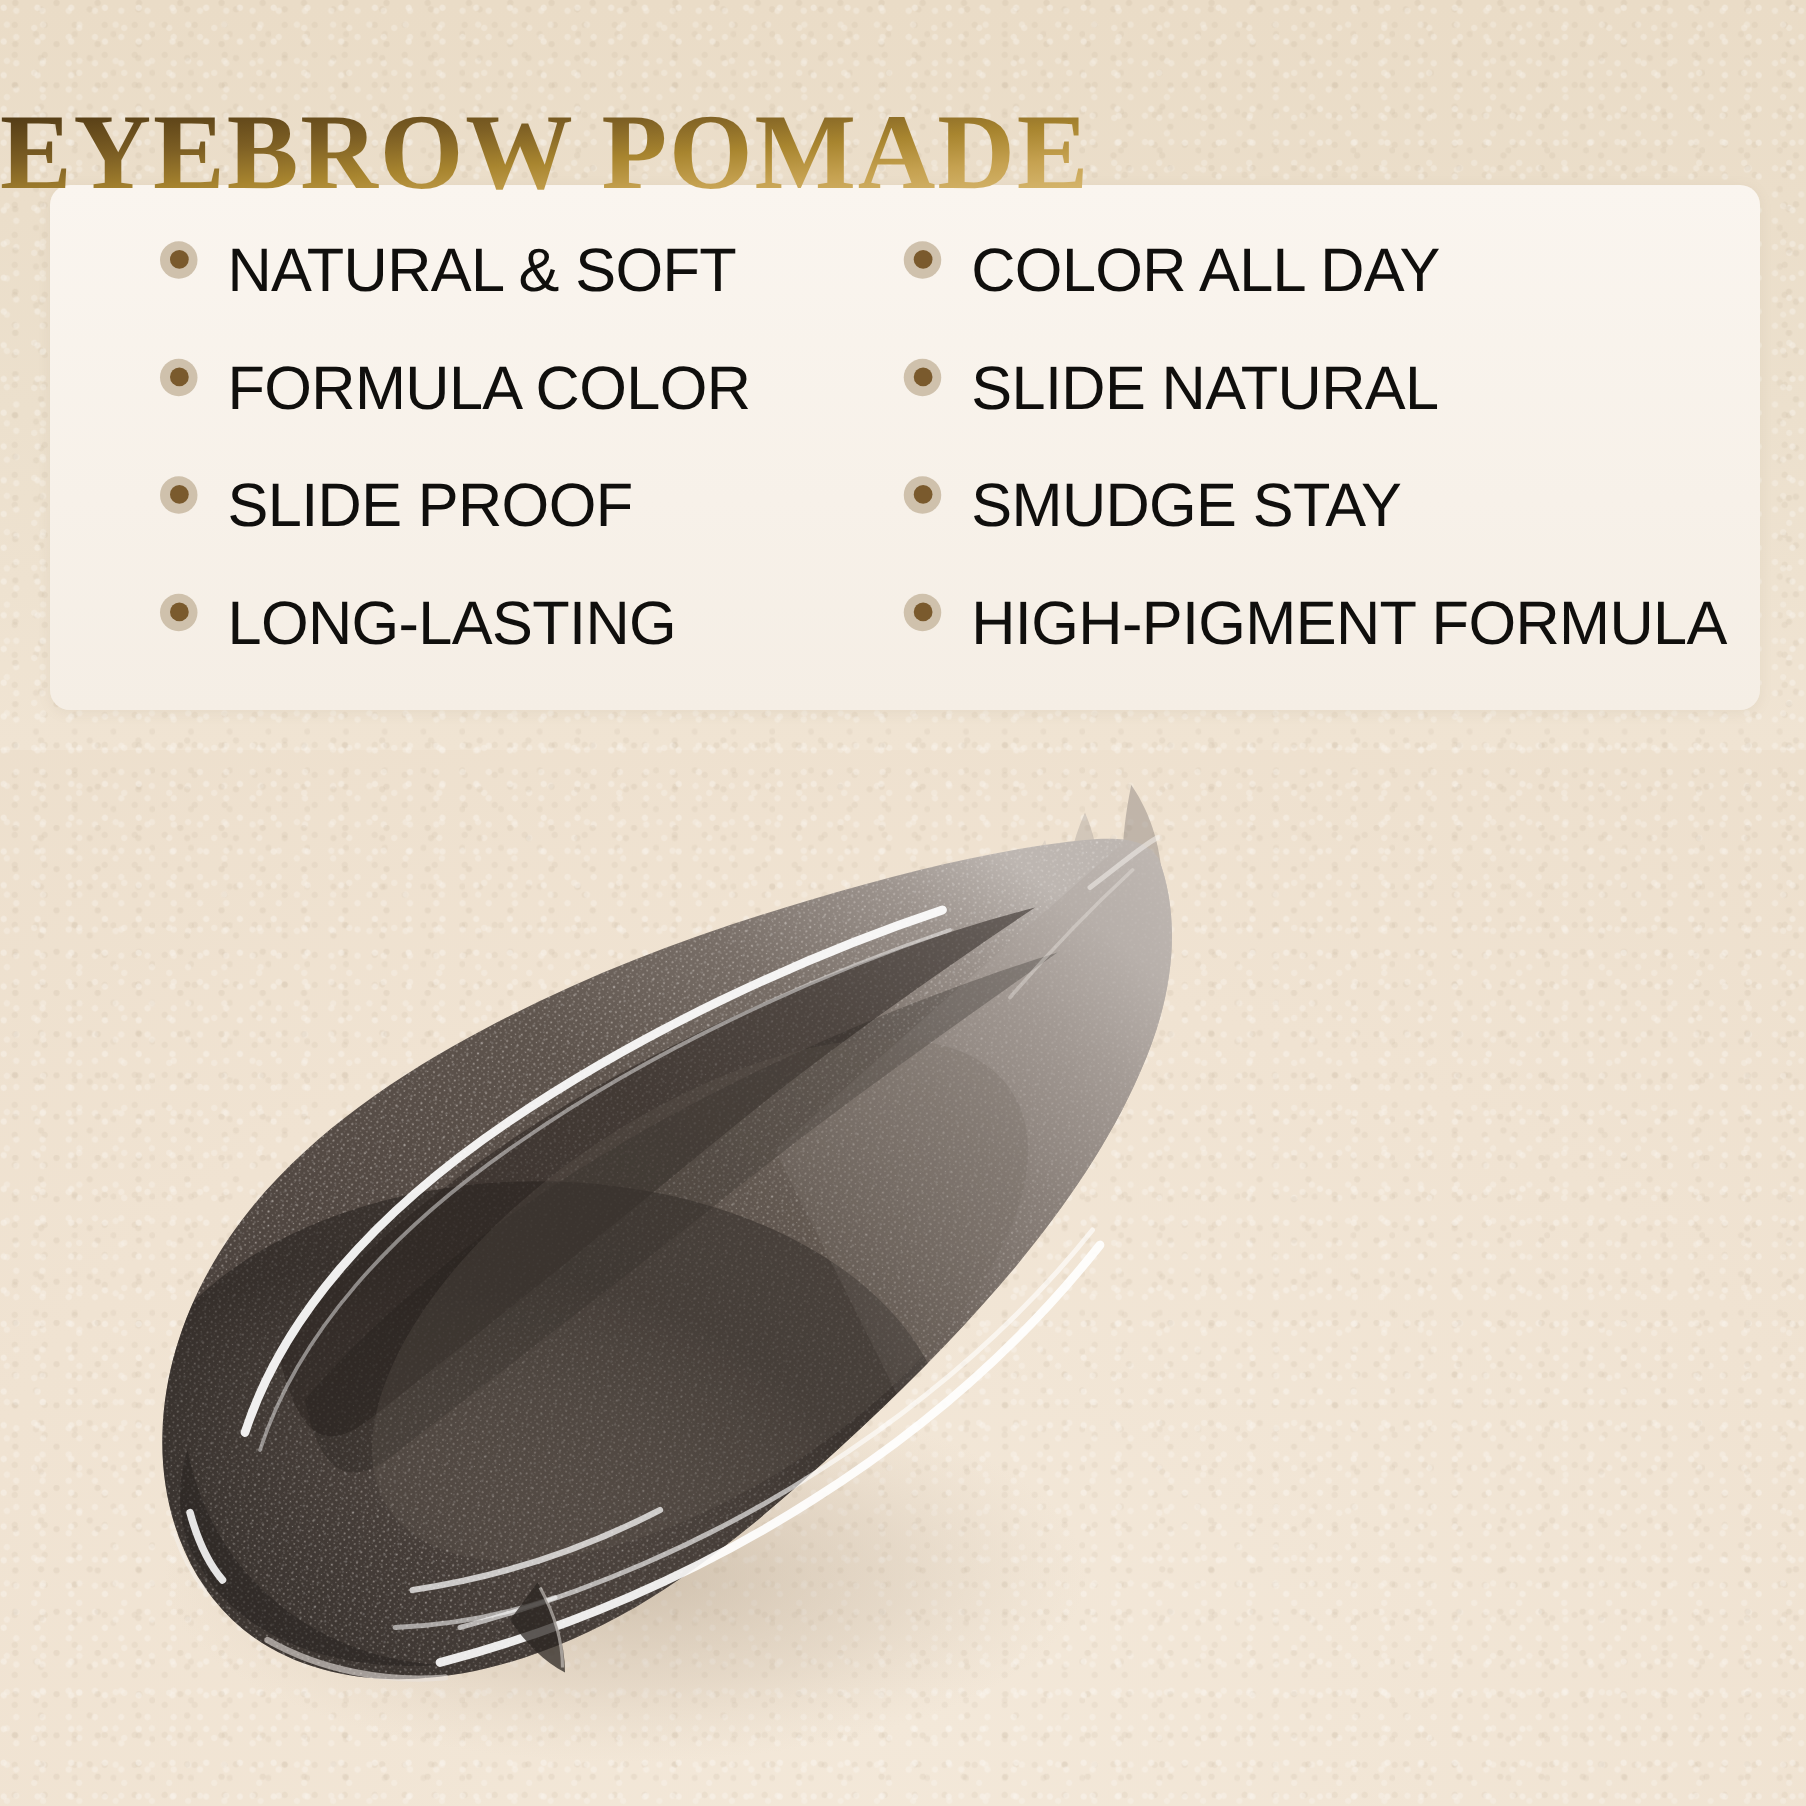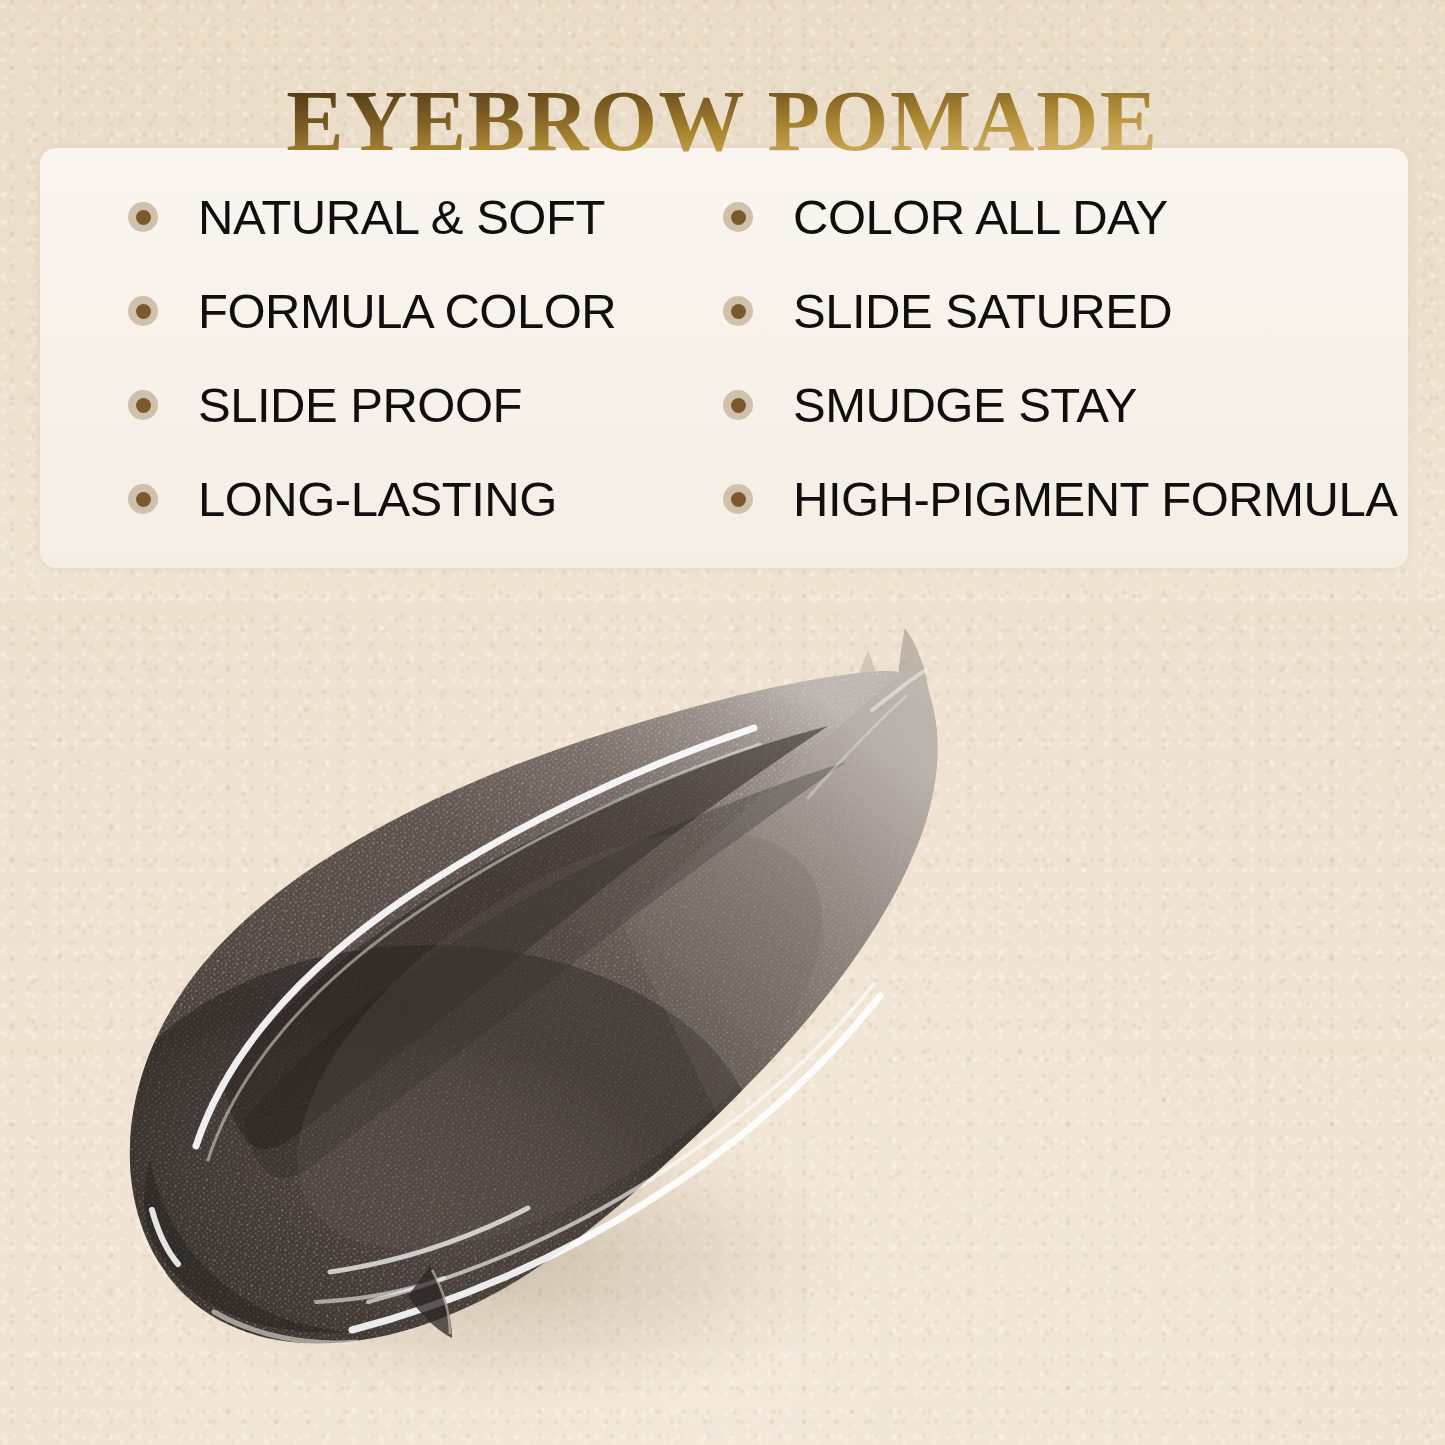--- a/index.html
+++ b/index.html
@@ -49,21 +49,21 @@
     height: 600px;
     background: linear-gradient(180deg, #eadcc7 0%, #ece0cd 55%, #f0e4d3 100%);
     pointer-events: none;
   }
 
   
   #title-wrap {
     position: absolute;
     left: 0; top: 18px;
     width: 1445px;
-    text-align: center;
+    text-align: left;
     z-index: 4;
   }
   #page-title {
     display: inline-block;
     font-family: "Liberation Serif", "DejaVu Serif", serif;
     font-weight: bold;
     font-size: 86px;
     line-height: 1.05;
     letter-spacing: 1.5px;
     white-space: nowrap;
@@ -116,22 +116,22 @@
     display: grid;
     grid-template-columns: 595px 1fr;
     grid-template-rows: repeat(4, 1fr);
     padding: 22px 0 22px 88px;
     box-sizing: border-box;
     align-items: center;
   }
 
   .feature-item {
     display: flex;
-    align-items: center;
-    gap: 40px;
+    align-items: flex-start;
+    gap: 24px;
   }
 
   .bullet-icon {
     flex: 0 0 auto;
     width: 30px;
     height: 30px;
     border-radius: 50%;
     background: #cfc1ac;
     display: flex;
     align-items: center;
@@ -199,21 +199,21 @@
         <span class="feature-label">COLOR ALL DAY</span>
       </div>
 
       <div class="feature-item">
         <span class="bullet-icon"></span>
         <span class="feature-label">FORMULA COLOR</span>
       </div>
 
       <div class="feature-item">
         <span class="bullet-icon"></span>
-        <span class="feature-label">SLIDE SATURED</span>
+        <span class="feature-label">SLIDE NATURAL</span>
       </div>
 
       <div class="feature-item">
         <span class="bullet-icon"></span>
         <span class="feature-label">SLIDE PROOF</span>
       </div>
 
       <div class="feature-item">
         <span class="bullet-icon"></span>
         <span class="feature-label">SMUDGE STAY</span>

